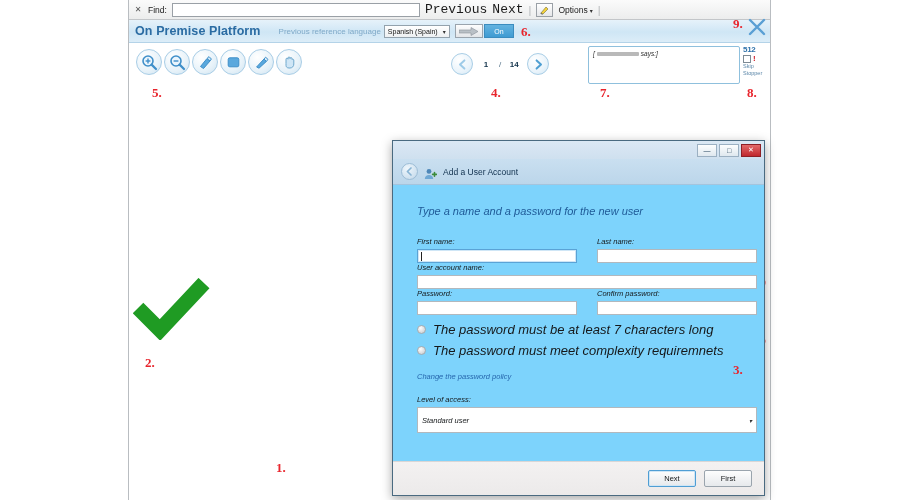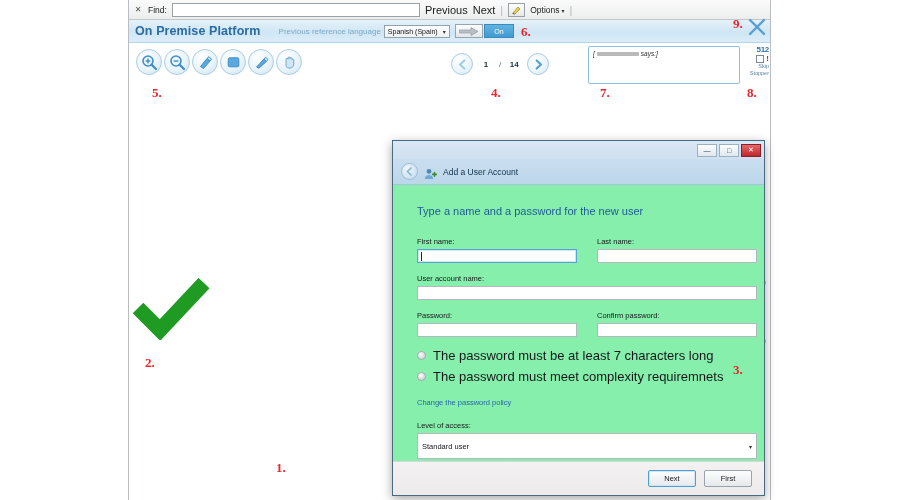--- a/index.html
+++ b/index.html
@@ -30,21 +30,21 @@
     font-size: 8px; color: #555; width: 10px; text-align: center;
     cursor: pointer; line-height: 1;
   }
   .find-label { font-size: 8.5px; color: #1a1a1a; }
   .find-input {
     flex: 0 0 auto; width: 248px; height: 14px;
     border: 1px solid #9aa0a6; background: #fff;
     font-size: 8px; padding: 0 3px; color: #111;
     font-family: "Liberation Sans", sans-serif;
   }
-  .find-link { font-size: 11px; color: #1a1a1a; cursor: pointer; }
+  .find-link { font-size: 13px; color: #1a1a1a; cursor: pointer; font-family: Liberation Mono, monospace; }
   .find-sep { color: #b5b8bb; font-size: 11px; }
   .find-hl-btn {
     width: 17px; height: 14px; border: 1px solid #9aa0a6;
     background: linear-gradient(#ffffff,#e6e7e9);
     display: flex; align-items: center; justify-content: center;
     cursor: pointer;
   }
   .find-hl-btn svg { display: block; }
   .find-options { font-size: 8.5px; color: #1a1a1a; cursor: pointer; }
   .caret-tiny { font-size: 6px; color: #333; margin-left: 2px; }
@@ -115,21 +115,21 @@
     position: absolute; left: 459px; top: 3px; width: 152px; height: 38px;
     border: 1px solid #8fc0dd; border-radius: 2px; background: #fff;
     padding: 3px 4px; overflow: hidden;
   }
   .redacted-line { display: flex; align-items: center; gap: 2px; font-size: 6.5px; color: #2a2a2a; font-style: italic; }
   .redaction { display: inline-block; width: 42px; height: 4px; background: #b9b9b9; border-radius: 1px; }
 
   
   .counter-col {
     position: absolute; left: 614px; top: 2px; width: 26px;
-    display: flex; flex-direction: column; align-items: flex-end; gap: 1px;
+    display: flex; flex-direction: column; align-items: flex-start; gap: 1px;
   }
   .cnt-num { font-size: 8px; font-weight: bold; color: #2f72ab; letter-spacing: -.3px; }
   .cnt-row { display: flex; align-items: center; gap: 2px; }
   .cnt-chk { width: 8px; height: 8px; border: 1px solid #7d8a94; background: #fff; cursor: pointer; }
   .cnt-bang { font-size: 8px; color: #d0202a; font-weight: bold; line-height: 1; }
   .cnt-lbl { font-size: 5.5px; color: #5a86a8; line-height: 1.05; }
 
   
   .close-x {
     position: absolute; left: 617px; top: 16px; width: 22px; height: 22px;
@@ -170,34 +170,34 @@
     display: flex; align-items: center; padding-left: 8px; gap: 6px;
   }
   .back-circ {
     width: 17px; height: 17px; border-radius: 50%;
     background: radial-gradient(circle at 35% 30%, #eef6fc, #cfe1ef 70%, #b3cfe4);
     border: 1px solid #9dbdd6;
     display: flex; align-items: center; justify-content: center; cursor: pointer;
   }
   .dlg-icon { width: 13px; height: 12px; position: relative; }
   .dlg-title-text { font-size: 8.5px; color: #10304d; }
-  .dlg-body { padding: 20px 7px 0 24px; background: #86efac; height: 286px; position: relative; }
+  .dlg-body { padding: 20px 7px 0 24px; background: #7dd3fc; height: 286px; position: relative; font-style: italic; }
   .dlg-heading { font-size: 11px; color: #1f5a97; margin-bottom: 20px; }
 
   .fld-label { font-size: 7.5px; color: #15181a; margin-bottom: 3px; }
   .fld-input {
     width: 100%; height: 14px; border: 1px solid #b2b8bd; background: #fff;
   }
   .fld-input.focused { border: 1px solid #5aa3d6; box-shadow: inset 0 0 0 1px #cfe6f6; position: relative; }
   .fld-input.focused::after {
     content: ""; position: absolute; left: 3px; top: 2px; width: 1px; height: 9px; background: #222;
   }
   .row2 { display: flex; gap: 20px; }
   .col { flex: 1; }
-  .blk { margin-bottom: 11px; }
+  .blk { }
 
   .rules { margin-top: 7px; }
   .rule {
     display: flex; align-items: center; gap: 7px; margin-bottom: 6px;
   }
   .rule-ic {
     width: 9px; height: 9px; border-radius: 50%;
     background: radial-gradient(circle at 35% 30%, #fdfdfd, #d4d8db 70%, #b5babd);
     border: 1px solid #a7acb0;
     display: flex; align-items: center; justify-content: center;

